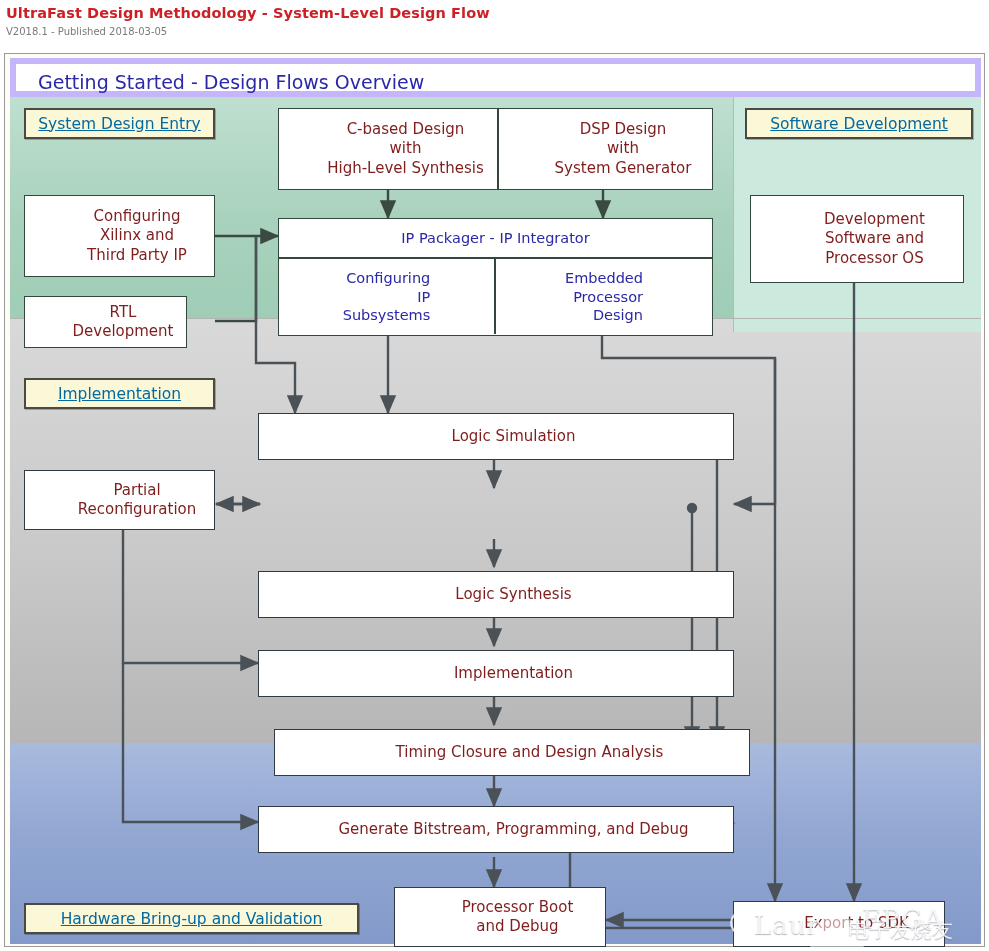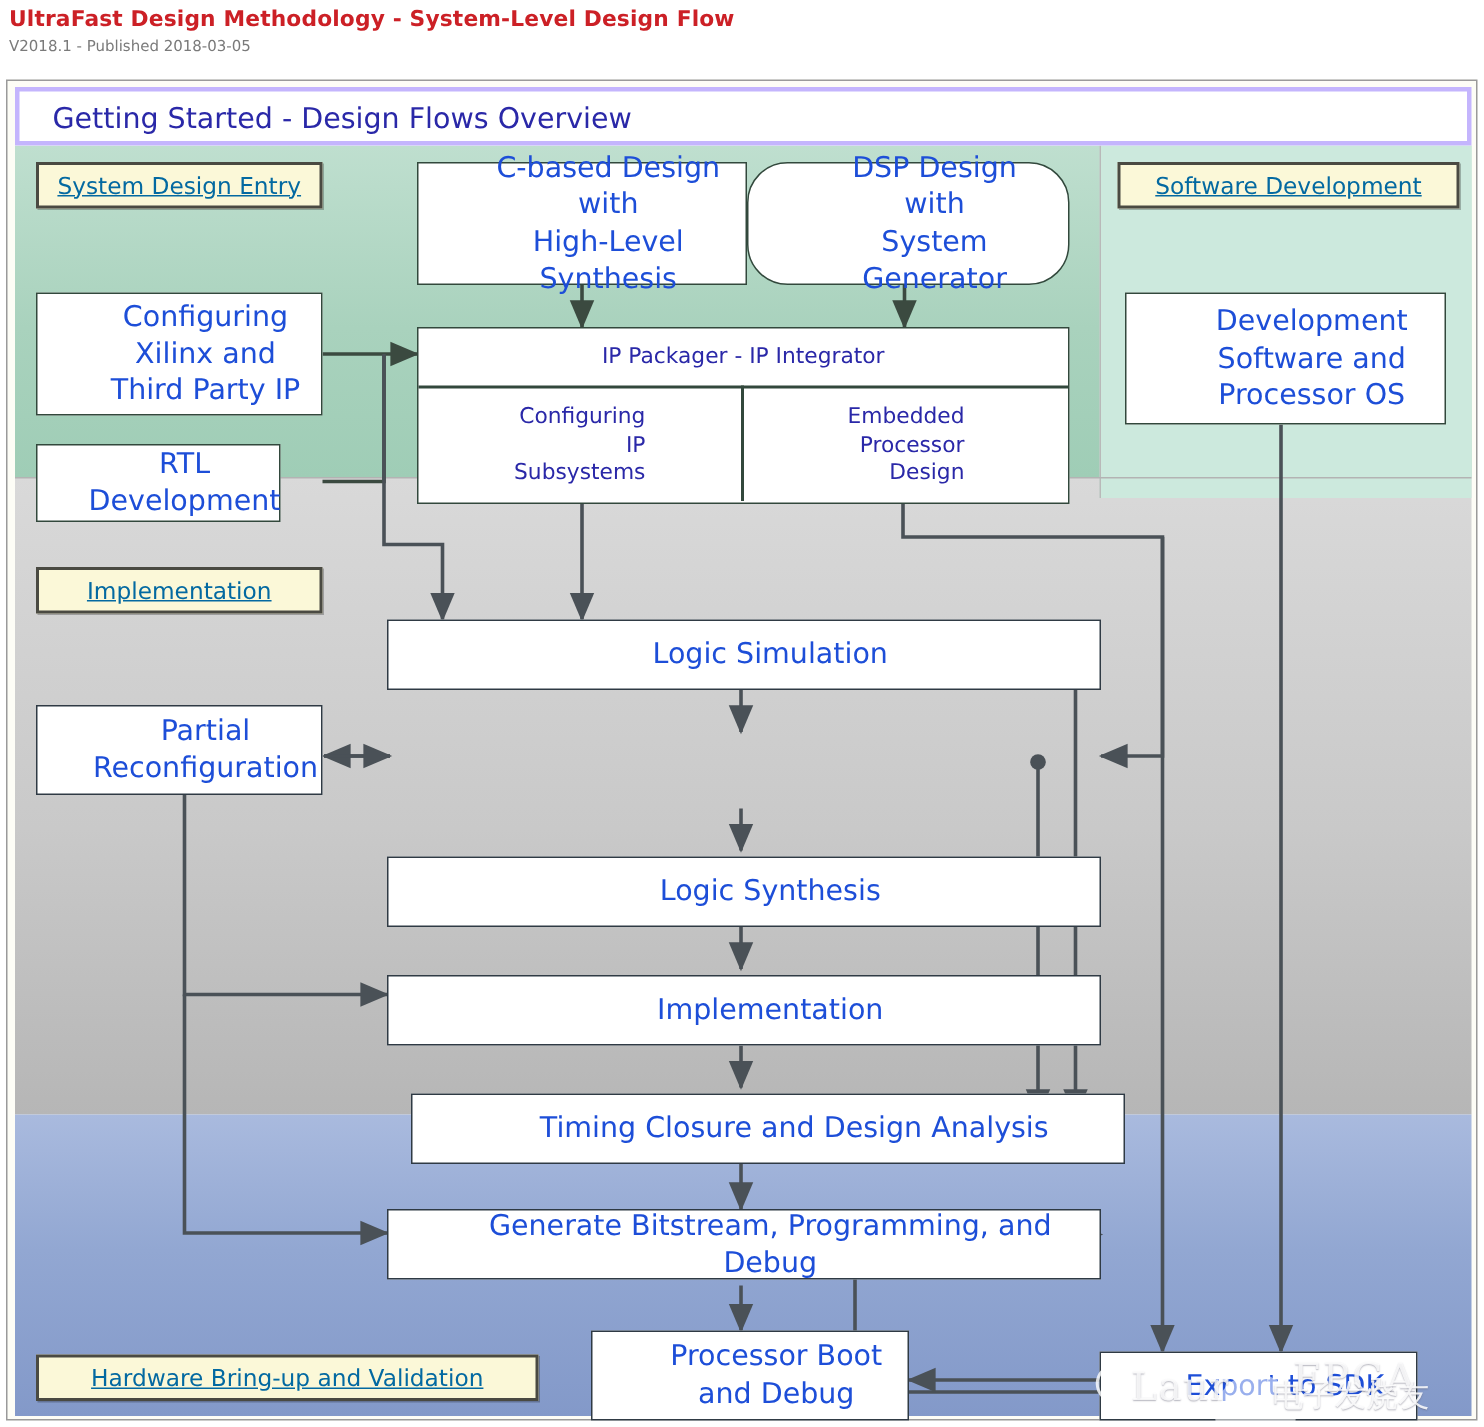--- a/index.html
+++ b/index.html
@@ -10,21 +10,21 @@
   .doc-title{position:absolute;left:6px;top:5px;font-size:14.5px;font-weight:bold;color:#cc2026;
              letter-spacing:.1px;white-space:nowrap;}
   .doc-version{position:absolute;left:6px;top:26px;font-size:10px;color:#7a7a7a;white-space:nowrap;}
 
   
   .frame{position:absolute;left:4px;top:53px;width:981px;height:894px;
          border:1px solid #9a9a9a;background:#fdfdf6;box-sizing:border-box;}
   .frame-inner{position:absolute;left:5px;top:4px;width:971px;height:886px;box-sizing:border-box;}
 
   .banner{position:absolute;left:0;top:0;width:971px;height:39px;background:#ffffff;
-          border:3px solid #c4b5fd;box-sizing:border-box;}
+          border:6px solid #c4b5fd;box-sizing:border-box;}
   .banner-txt{position:absolute;left:22px;top:7px;font-size:19px;color:#2a28a8;white-space:nowrap;}
 
   
   .band{position:absolute;left:0;box-sizing:border-box;}
   .band-green{top:39px;width:971px;height:221px;
       background:linear-gradient(to bottom,#bfdfcf 0%,#a9d2bd 55%,#9fcdb6 100%);}
   .band-green-lt{position:absolute;left:723px;top:39px;width:248px;height:235px;
       background:#cce9dd;border-left:1px solid #b9b9b9;box-sizing:border-box;}
   .band-gray{top:260px;width:971px;height:425px;
       background:linear-gradient(to bottom,#d9d9d9 0%,#c9c9c9 55%,#b6b6b6 100%);}
@@ -33,21 +33,21 @@
   .band-edge{position:absolute;left:0;width:971px;height:1px;background:#b3b3b3;}
 
   
   .tag{position:absolute;background:#fbf8d8;border:2px solid #4a4a42;
        font-size:15.5px;color:#0369a1;display:flex;align-items:center;justify-content:center;
        box-sizing:border-box;box-shadow:1px 1px 0 rgba(0,0,0,.25);white-space:nowrap;text-decoration:underline;}
 
   
   .box{position:absolute;background:#ffffff;border:1.6px solid #2f3a44;box-sizing:border-box;
        display:flex;align-items:center;justify-content:center;text-align:center;
-       font-size:19px;color:#1d4ed8;line-height:1.30;padding-left:35px;}
+       font-size:15px;color:#7f1d1d;line-height:1.30;padding-left:35px;}
   .box.green-b{border-color:#32483c;}
   .box span{display:block;padding:0 4px;}
 
   
   .ipgroup{position:absolute;background:#fff;border:1.6px solid #2f3a44;box-sizing:border-box;}
   .ip-row{position:absolute;left:0;width:100%;display:flex;align-items:center;justify-content:center;
           text-align:right;font-size:14.5px;color:#2a28a8;line-height:1.30;box-sizing:border-box;}
   .ip-div-h{position:absolute;left:0;width:100%;height:1.6px;background:#2f3a44;}
   .ip-div-v{position:absolute;top:0;width:1.6px;background:#2f3a44;}
 
@@ -145,21 +145,21 @@
       </svg>
 
       <div class="tag" style="left:14px;top:50px;width:191px;height:31px;">System Design Entry</div>
       <div class="tag" style="left:735px;top:50px;width:228px;height:31px;text-align:right;">Software Development</div>
       <div class="tag" style="left:14px;top:320px;width:191px;height:31px;">Implementation</div>
       <div class="tag" style="left:14px;top:845px;width:335px;height:31px;">Hardware Bring-up and Validation</div>
 
       <div class="box green-b" style="left:268px;top:50px;width:220px;height:82px;">
         <span>C-based Design<br>with<br>High-Level Synthesis</span>
       </div>
-      <div class="box green-b" style="left:488px;top:50px;width:215px;height:82px;border-radius:27px;">
+      <div class="box green-b" style="left:488px;top:50px;width:215px;height:82px;">
         <span>DSP Design<br>with<br>System Generator</span>
       </div>
       <div class="box green-b" style="left:14px;top:137px;width:191px;height:82px;">
         <span>Configuring<br>Xilinx and<br>Third Party IP</span>
       </div>
       <div class="box green-b" style="left:14px;top:238px;width:163px;height:52px;">
         <span>RTL<br>Development</span>
       </div>
       <div class="box" style="left:740px;top:137px;width:214px;height:88px;border-color:#32483c;">
         <span>Development<br>Software and<br>Processor OS</span>

